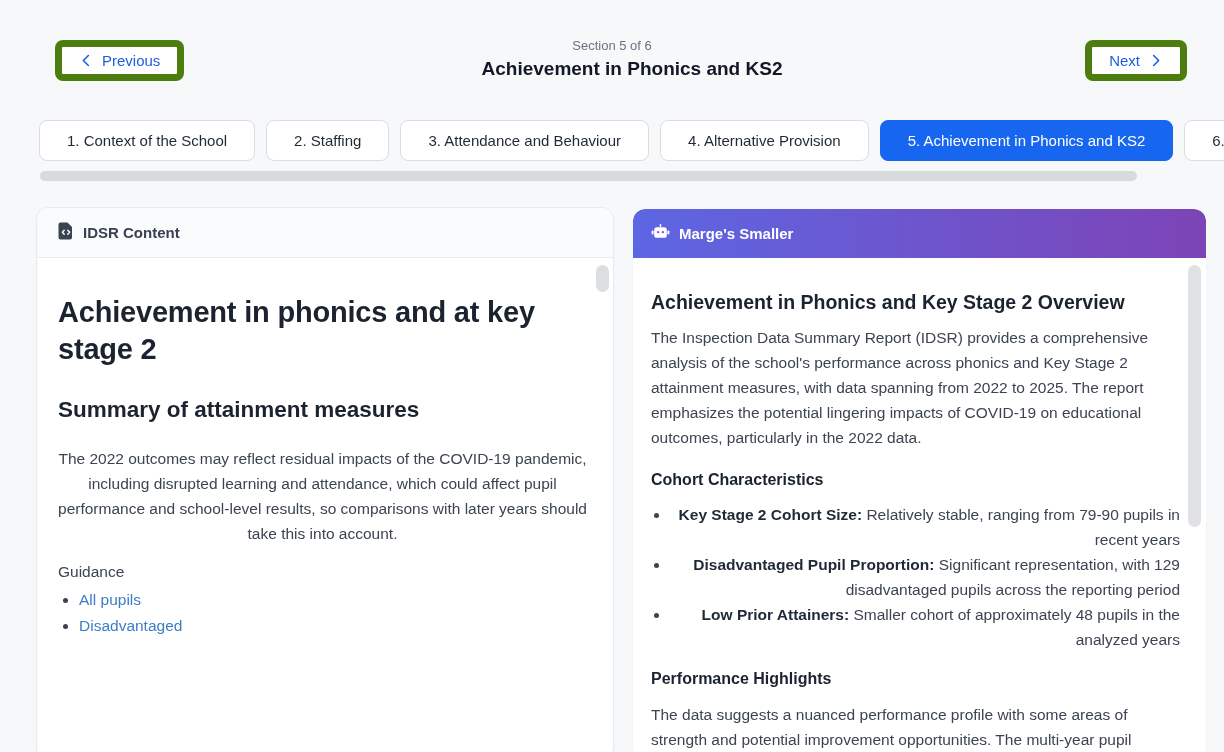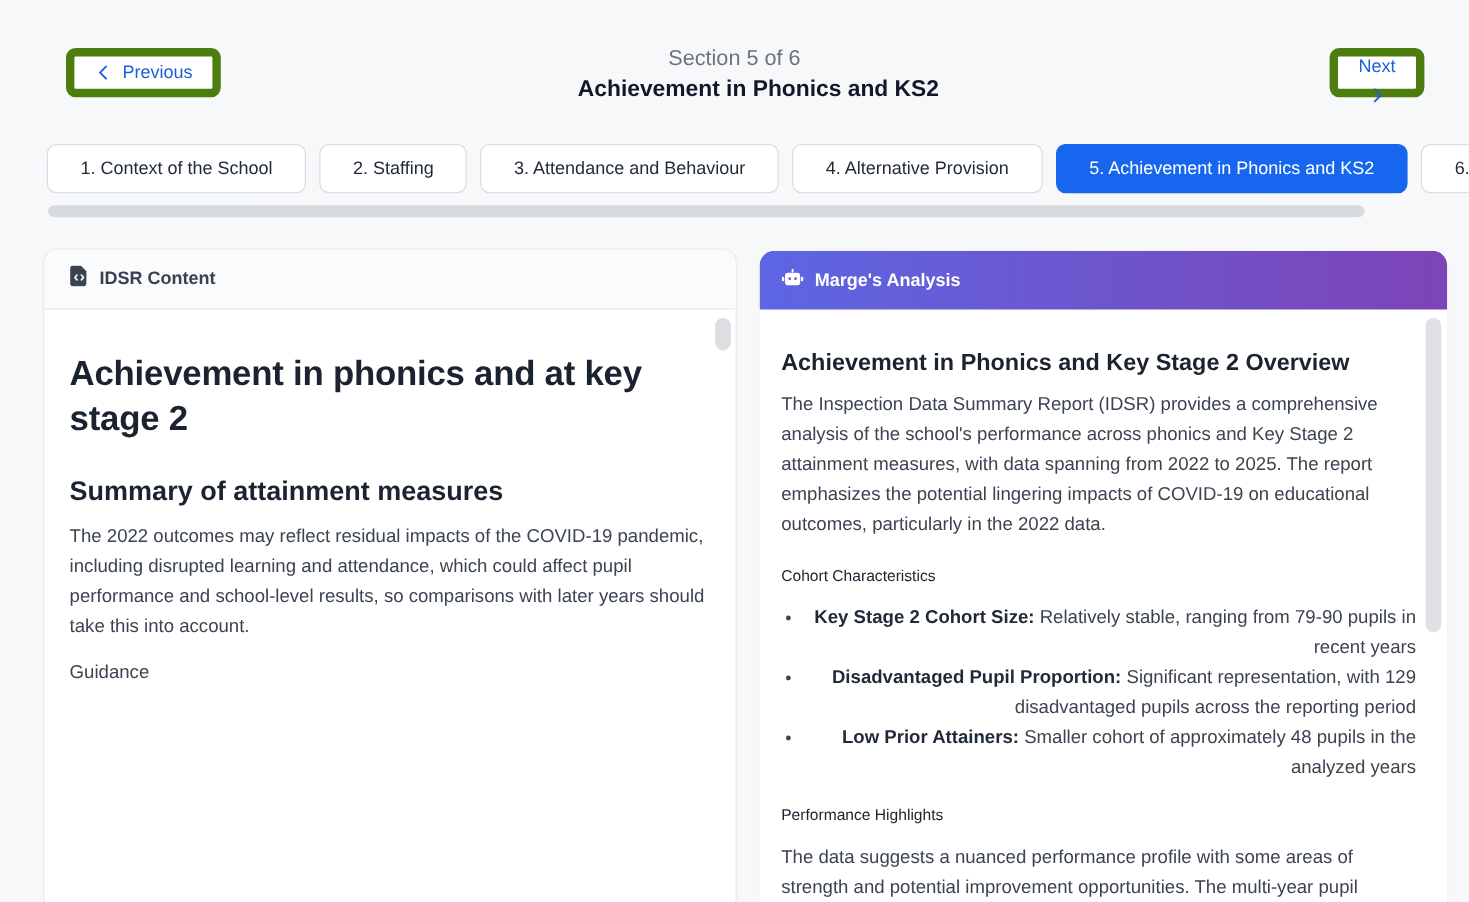--- a/index.html
+++ b/index.html
@@ -6,23 +6,23 @@
   html,body { width:1224px; height:752px; overflow:hidden; }
   body { font-family:"Liberation Sans", sans-serif; background:#f7f8fa; color:#1f2937; }
   #stage { position:relative; width:1224px; height:752px; background:#f7f8fa; overflow:hidden; }
 
   
   .nav-btn { position:absolute; top:40px; height:41px; display:flex; align-items:center; gap:8px;
     background:#fff; border:7px solid #4d7c0f; border-radius:8px; padding:0 17px;
     color:#1e5fd9; font-size:15px; cursor:pointer; }
   .nav-btn svg { display:block; }
   #prev-btn { left:55px; }
-  #next-btn { right:37px;flex-direction:column; }
+  #next-btn { right:37px; }
   .head-center { position:absolute; top:38px; left:0; width:100%; text-align:center; pointer-events:none; }
-  .section-label { font-size:18px; color:#6b7280; }
+  .section-label { font-size:13px; color:#6b7280; }
   .section-title { margin-top:5px; font-size:19px; font-weight:700; color:#111827;padding-left:40px; }
 
   
   .tabs { position:absolute; top:120px; left:39px; width:1300px; display:flex; gap:11px; }
   .tab { flex:0 0 auto; height:41px; display:flex; align-items:center; padding:0 27px;
     background:#fff; border:1px solid #d9dde3; border-radius:8px; font-size:15px;
     color:#1f2937; white-space:nowrap; cursor:pointer; }
   .tab.active { background:#1766f0; border-color:#1766f0; color:#fff; }
   .tab-scroll-track { position:absolute; top:171px; left:40px; width:1097px; height:10px;
     background:#d8dbde; border-radius:5px; }
@@ -40,30 +40,30 @@
   .analysis-header { height:49px; display:flex; align-items:center; gap:9px; padding-left:18px;
     background:linear-gradient(90deg,#5d66e3 0%,#7d44b6 100%); border-radius:12px 12px 0 0; }
   .analysis-header .hdr-title { font-size:15px; font-weight:700; color:#fff; }
 
   
   .idsr-body { padding:36px 26px 0 21px; }
   .idsr-body h1 { font-size:29px; line-height:37px; font-weight:700; color:#1b2330; letter-spacing:-.2px; }
   .idsr-body h2 { margin-top:27px; font-size:22.5px; line-height:30px; font-weight:700; color:#1b2330; }
   .idsr-body p, .idsr-body .pline { font-size:15.5px; line-height:25px; color:#3c4452; }
   .p-sources { margin-top:13px; }
-  .p-covid { margin-top:10px; }
+  .p-covid { margin-top:21px;text-align:center; }
   .guidance { margin-top:14px; font-size:15.5px; line-height:24px; color:#3c4452; }
   .link-list { margin-top:3px; padding-left:21px; }
   .link-list li { font-size:15.5px; line-height:26px; color:#374151; }
   .link-list a { color:#3d7dc8; text-decoration:none; cursor:pointer; }
 
   
   .analysis-body { padding:31px 26px 0 18px; }
   .analysis-body h2 { font-size:19.5px; line-height:26px; font-weight:700; color:#1b2330; }
-  .analysis-body h3 { font-size:13px; line-height:26px; font-weight:400; color:#1b2330; }
+  .analysis-body h3 { font-size:16px; line-height:26px; font-weight:700; color:#1b2330; }
   .analysis-body p { font-size:15.5px; line-height:25px; color:#3c4452; }
   .p-overview { margin-top:10px; }
   .h-cohort { margin-top:17px; }
   .cohort-list { margin-top:9px; padding-left:19px; }
   .cohort-list li { font-size:15.5px; line-height:25px; color:#3c4452;text-align:right; }
   .cohort-list b { font-weight:700; color:#1f2937; }
   .h-perf { margin-top:14px; }
   .p-perf { margin-top:10px; }
 
   
@@ -118,37 +118,42 @@
             <polyline points="9.8 8.2 11.6 10.2 9.8 12.2" fill="none" stroke="#fff" stroke-width="1.4" stroke-linecap="round" stroke-linejoin="round"></polyline>
           </svg>
       </span>
       <span class="hdr-title">IDSR Content</span>
     </div>
     <div class="idsr-body">
       <h1>Achievement in phonics and at key stage 2</h1>
       <h2>Summary of attainment measures</h2>
       <p class="p-covid">The 2022 outcomes may reflect residual impacts of the COVID-19 pandemic, including disrupted learning and attendance, which could affect pupil performance and school-level results, so comparisons with later years should take this into account.</p>
       <div class="guidance">Guidance</div>
+      <ul class="link-list">
+        <li><a>All pupils</a></li>
+        <li><a>Disadvantaged</a></li>
+
+      </ul>
     </div>
     <div class="vthumb" id="idsr-thumb"></div>
   </div>
 
   <div class="panel" id="analysis-panel">
     <div class="analysis-header">
       <span>
         <svg width="19" height="17" viewBox="0 0 19 17">
             <rect x="3.2" y="4.2" width="12.6" height="10.6" rx="2.6" fill="#fff"></rect>
             <rect x="0.6" y="7.6" width="2" height="3.8" rx="1" fill="#fff"></rect>
             <rect x="16.4" y="7.6" width="2" height="3.8" rx="1" fill="#fff"></rect>
             <rect x="8.7" y="1" width="1.6" height="3" rx="0.8" fill="#fff"></rect>
             <circle cx="7.1" cy="9.2" r="1.15" fill="#6e57cf"></circle>
             <circle cx="11.9" cy="9.2" r="1.15" fill="#6e57cf"></circle>
           </svg>
       </span>
-      <span class="hdr-title">Marge's Analysis</span>
+      <span class="hdr-title">Marge's Smaller</span>
     </div>
     <div class="analysis-body">
       <h2>Achievement in Phonics and Key Stage 2 Overview</h2>
       <p class="p-overview">The Inspection Data Summary Report (IDSR) provides a comprehensive analysis of the school's performance across phonics and Key Stage 2 attainment measures, with data spanning from 2022 to 2025. The report emphasizes the potential lingering impacts of COVID-19 on educational outcomes, particularly in the 2022 data.</p>
       <h3 class="h-cohort">Cohort Characteristics</h3>
       <ul class="cohort-list">
         <li><b>Key Stage 2 Cohort Size:</b><span> Relatively stable, ranging from 79-90 pupils in recent years</span></li>
         <li><b>Disadvantaged Pupil Proportion:</b><span> Significant representation, with 129 disadvantaged pupils across the reporting period</span></li>
         <li><b>Low Prior Attainers:</b><span> Smaller cohort of approximately 48 pupils in the analyzed years</span></li>
       </ul>

